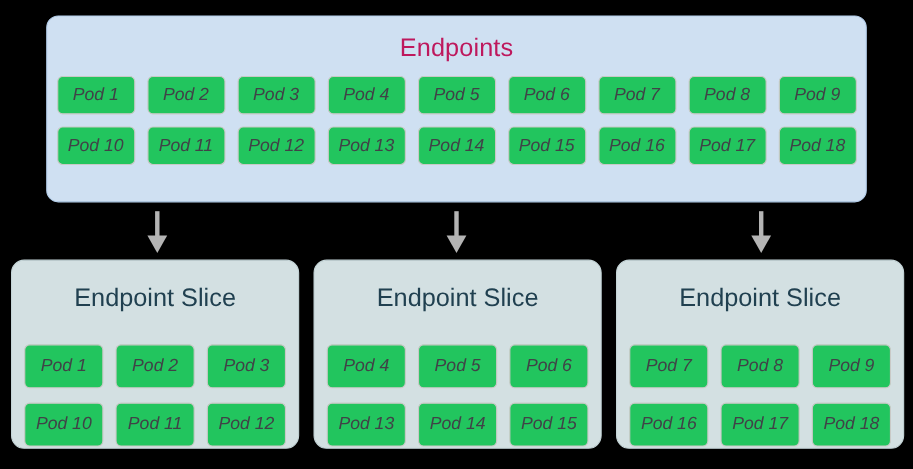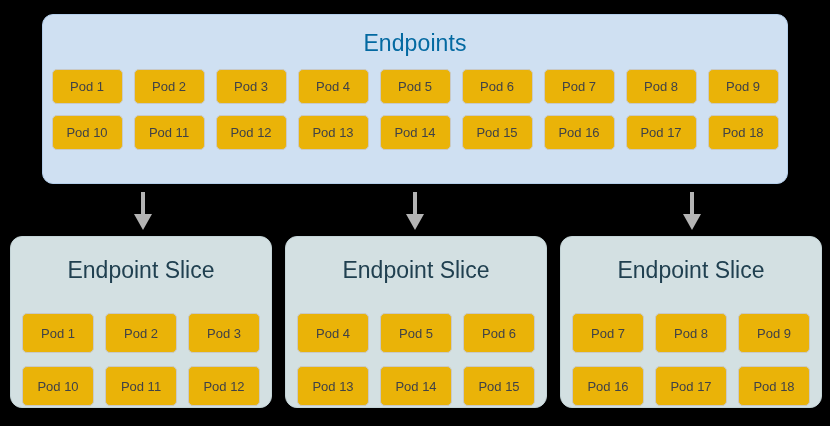--- a/index.html
+++ b/index.html
@@ -25,21 +25,21 @@
     height: 170px;
     box-sizing: border-box;
     background: #cfe0f2;
     border: 1px solid #b4ceea;
     border-radius: 11px;
     display: flex;
     flex-direction: column;
     align-items: center;
   }
   .endpoints-title {
-    color: #0369a1;
+    color: #be185d;
     font-size: 23px;
     line-height: 1;
     margin-top: 17px;
     margin-bottom: 14px;
     letter-spacing: 0.1px;
     white-space: nowrap;
   }
   .endpoints-rows {
     display: flex;
     flex-direction: column;
@@ -47,29 +47,30 @@
   }
   .pod-row {
     display: flex;
     flex-direction: row;
     gap: 11px;
   }
 
   
   .pod {
     box-sizing: border-box;
-    background: #eab308;
+    background: #22c55e;
     border: 1px solid #c9c9c6;
     border-radius: 5px;
     color: #404247;
-    font-size: 13px;
+    font-size: 16px;
     display: flex;
     align-items: center;
     justify-content: center;
     white-space: nowrap;
+    font-style: italic;
   }
   .endpoints-box .pod {
     width: 71px;
     height: 35px;
   }
 
   
   .arrow {
     position: absolute;
     width: 22px;

